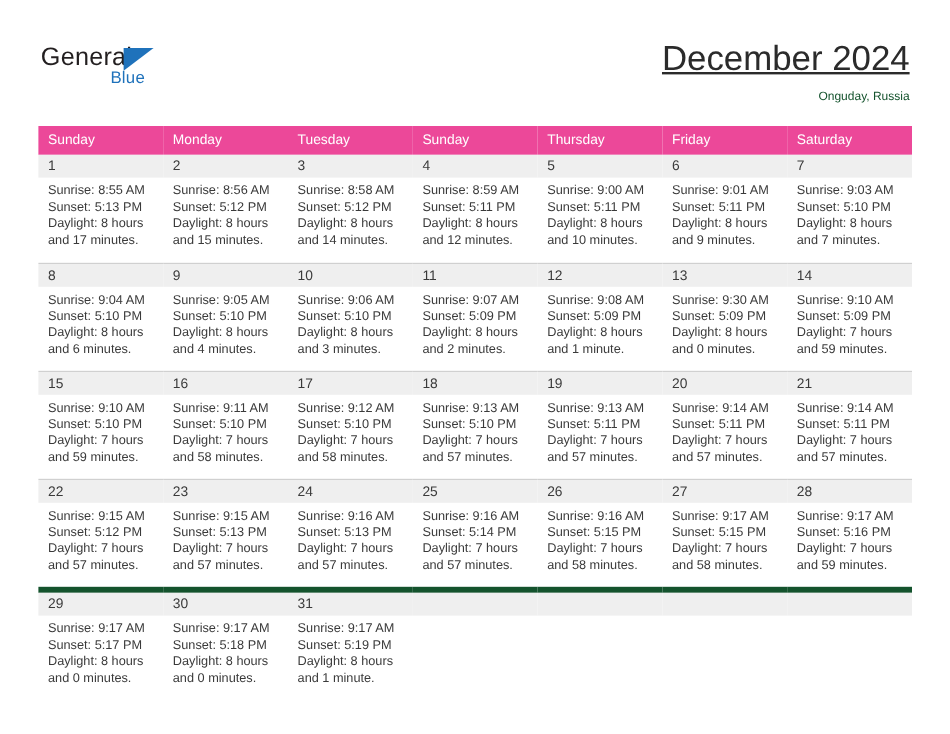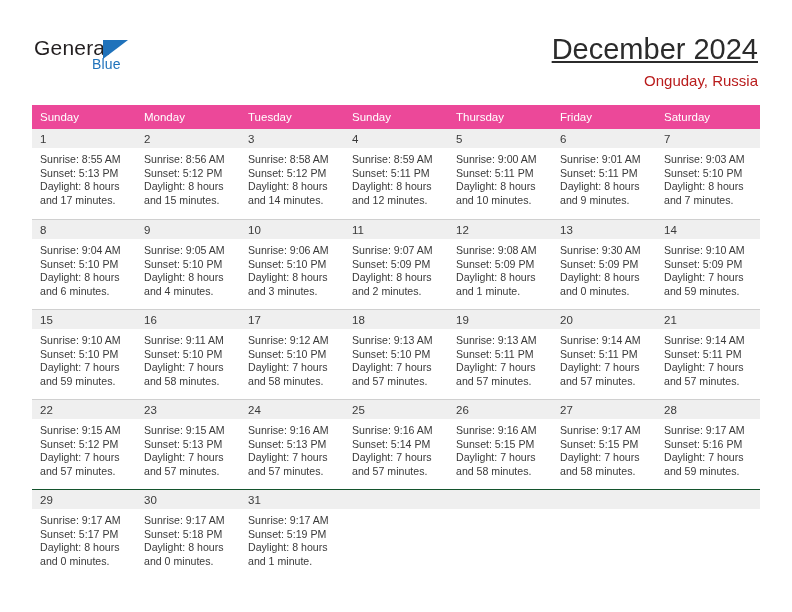--- a/index.html
+++ b/index.html
@@ -73,22 +73,22 @@
   .cal-title {
     font-size: 29px;
     font-weight: normal;
     color: #2b2b2b;
     line-height: 34px;
     white-space: nowrap;
     text-decoration: underline;
   }
   .cal-location {
     margin-top: 6px;
-    font-size: 15px;
-    color: #b91c1c;
+    font-size: 10px;
+    color: #14532d;
     line-height: 18px;
     white-space: nowrap;
     text-align: right;
   }
 
   
   .calendar {
     position: absolute;
     left: 32px;
     top: 105px;
@@ -114,21 +114,21 @@
   }
   .daycell {
     height: 90px;
     box-sizing: border-box;
     border-top: 1px solid #d0d0d0;
   }
   tr.week-first .daycell {
     border-top: none;
   }
   tr.week-last .daycell {
-    border-top: 1px solid #14532d;
+    border-top: 5px solid #14532d;
   }
   .daynum-band {
     background: #efefef;
     height: 19px;
     padding: 2px 0 0 8px;
     box-sizing: border-box;
     font-size: 11.5px;
     color: #3a3a3a;
     line-height: 17px;
   }

